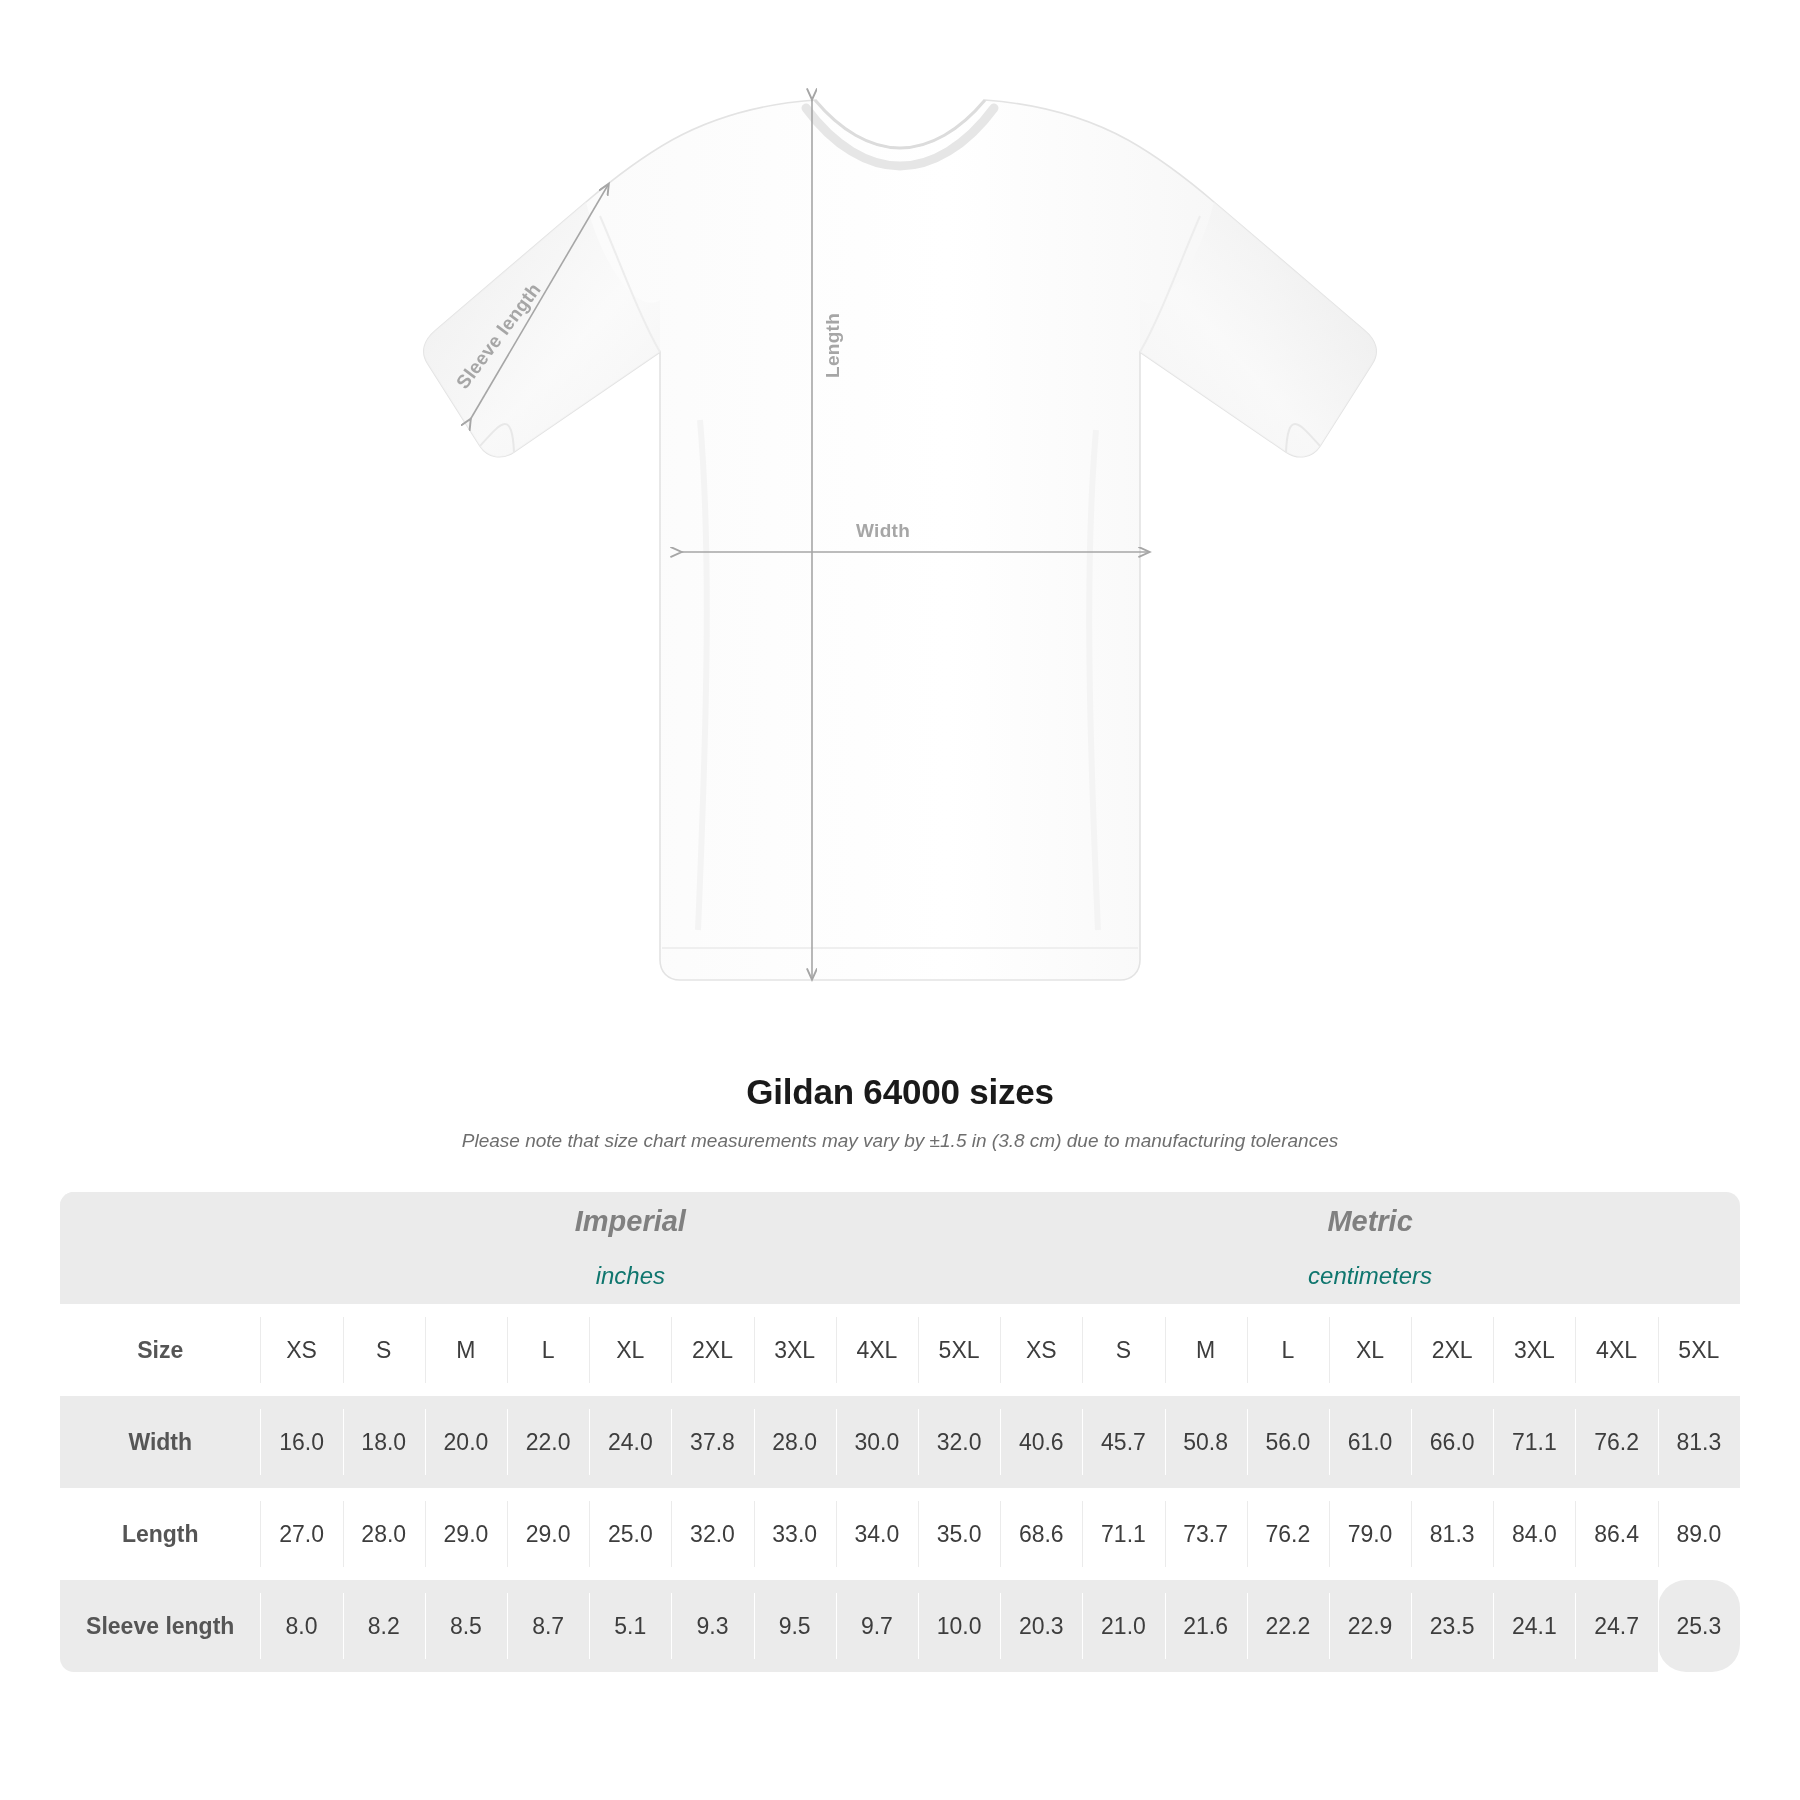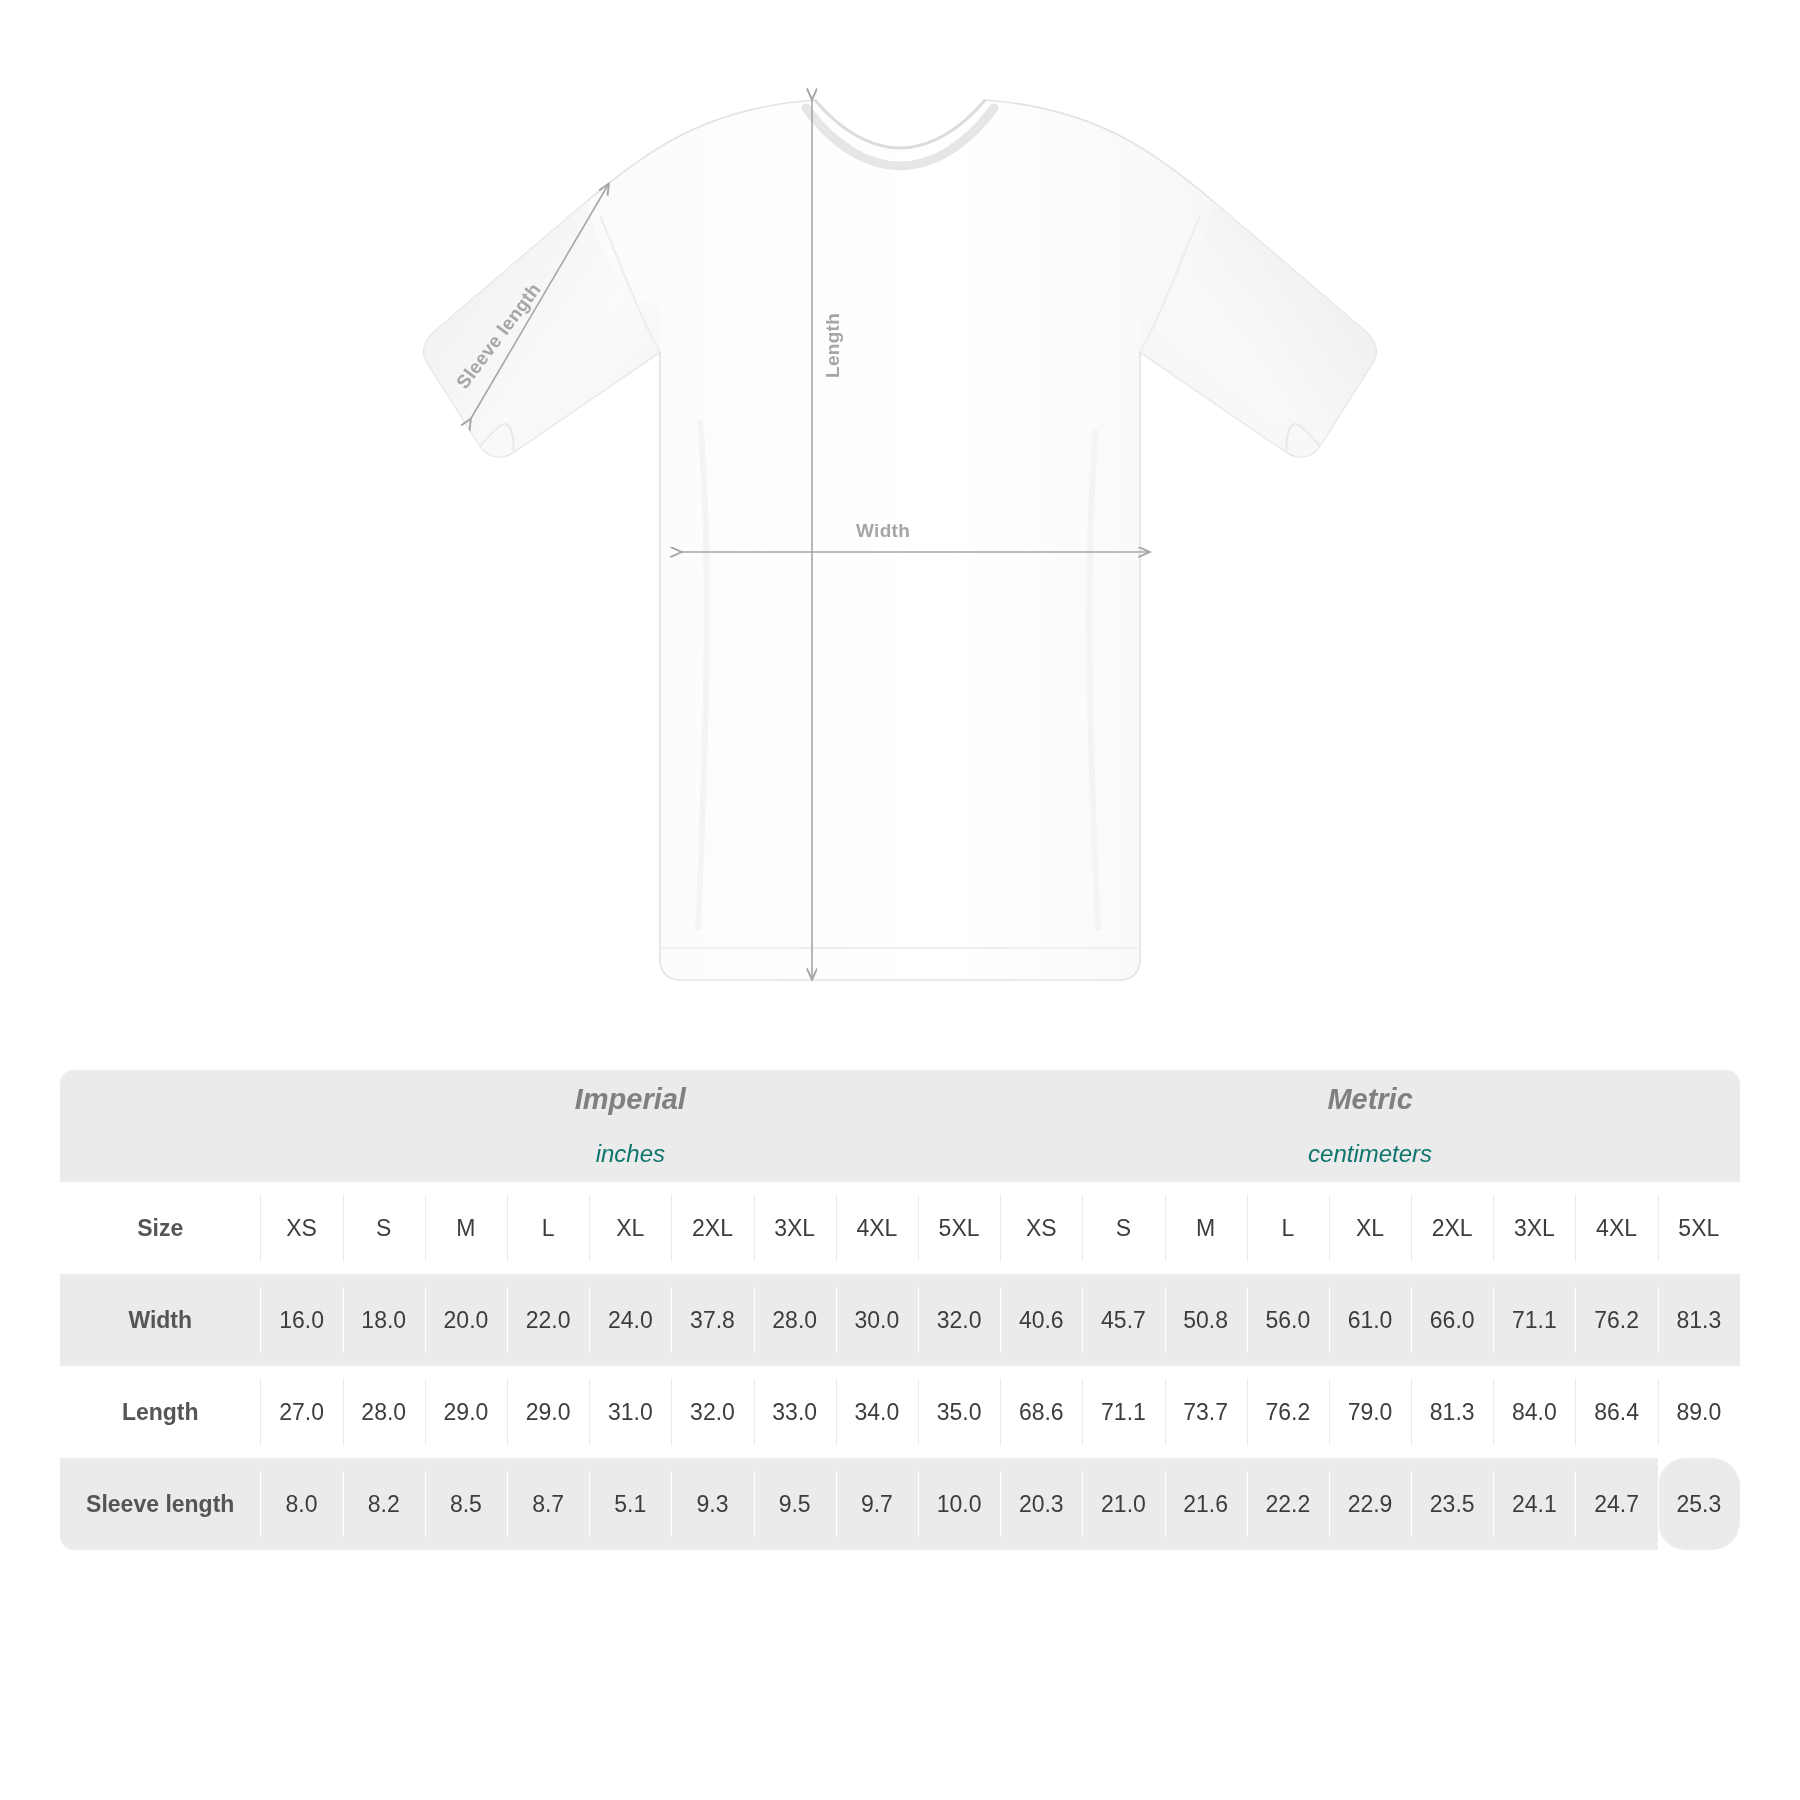--- a/index.html
+++ b/index.html
@@ -220,20 +220,24 @@
           <line x1="470" y1="420" x2="608" y2="185" marker-start="url(#arrowhead)" marker-end="url(#arrowhead)"></line>
         </g>
       </svg>
 
       <div class="dim-label length">Length</div>
       <div class="dim-label width">Width</div>
       <div class="dim-label sleeve">Sleeve length</div>
     </div>
   </div>
 
+  <div class="title-block">
+    <h1 class="chart-title">Gildan 64000 sizes</h1>
+    <p class="chart-note">Please note that size chart measurements may vary by ±1.5 in (3.8 cm) due to manufacturing tolerances</p>
+  </div>
 
   <div class="table-wrap">
     <table class="size-table">
       <colgroup>
         <col style="width:200px">
         <col span="18" style="width:82px">
       </colgroup>
       <tbody>
         <tr class="unit-head">
           <td class="corner"></td>
@@ -290,21 +294,21 @@
           <td class="cell sep">76.2</td>
           <td class="cell sep">81.3</td>
         </tr>
 
         <tr class="row-length">
           <td class="rowhead">Length</td>
           <td class="cell sep">27.0</td>
           <td class="cell sep">28.0</td>
           <td class="cell sep">29.0</td>
           <td class="cell sep">29.0</td>
-          <td class="cell sep">31.0</td>
+          <td class="cell sep">25.0</td>
           <td class="cell sep">32.0</td>
           <td class="cell sep">33.0</td>
           <td class="cell sep">34.0</td>
           <td class="cell sep">35.0</td>
           <td class="cell sep">68.6</td>
           <td class="cell sep">71.1</td>
           <td class="cell sep">73.7</td>
           <td class="cell sep">76.2</td>
           <td class="cell sep">79.0</td>
           <td class="cell sep">81.3</td>

